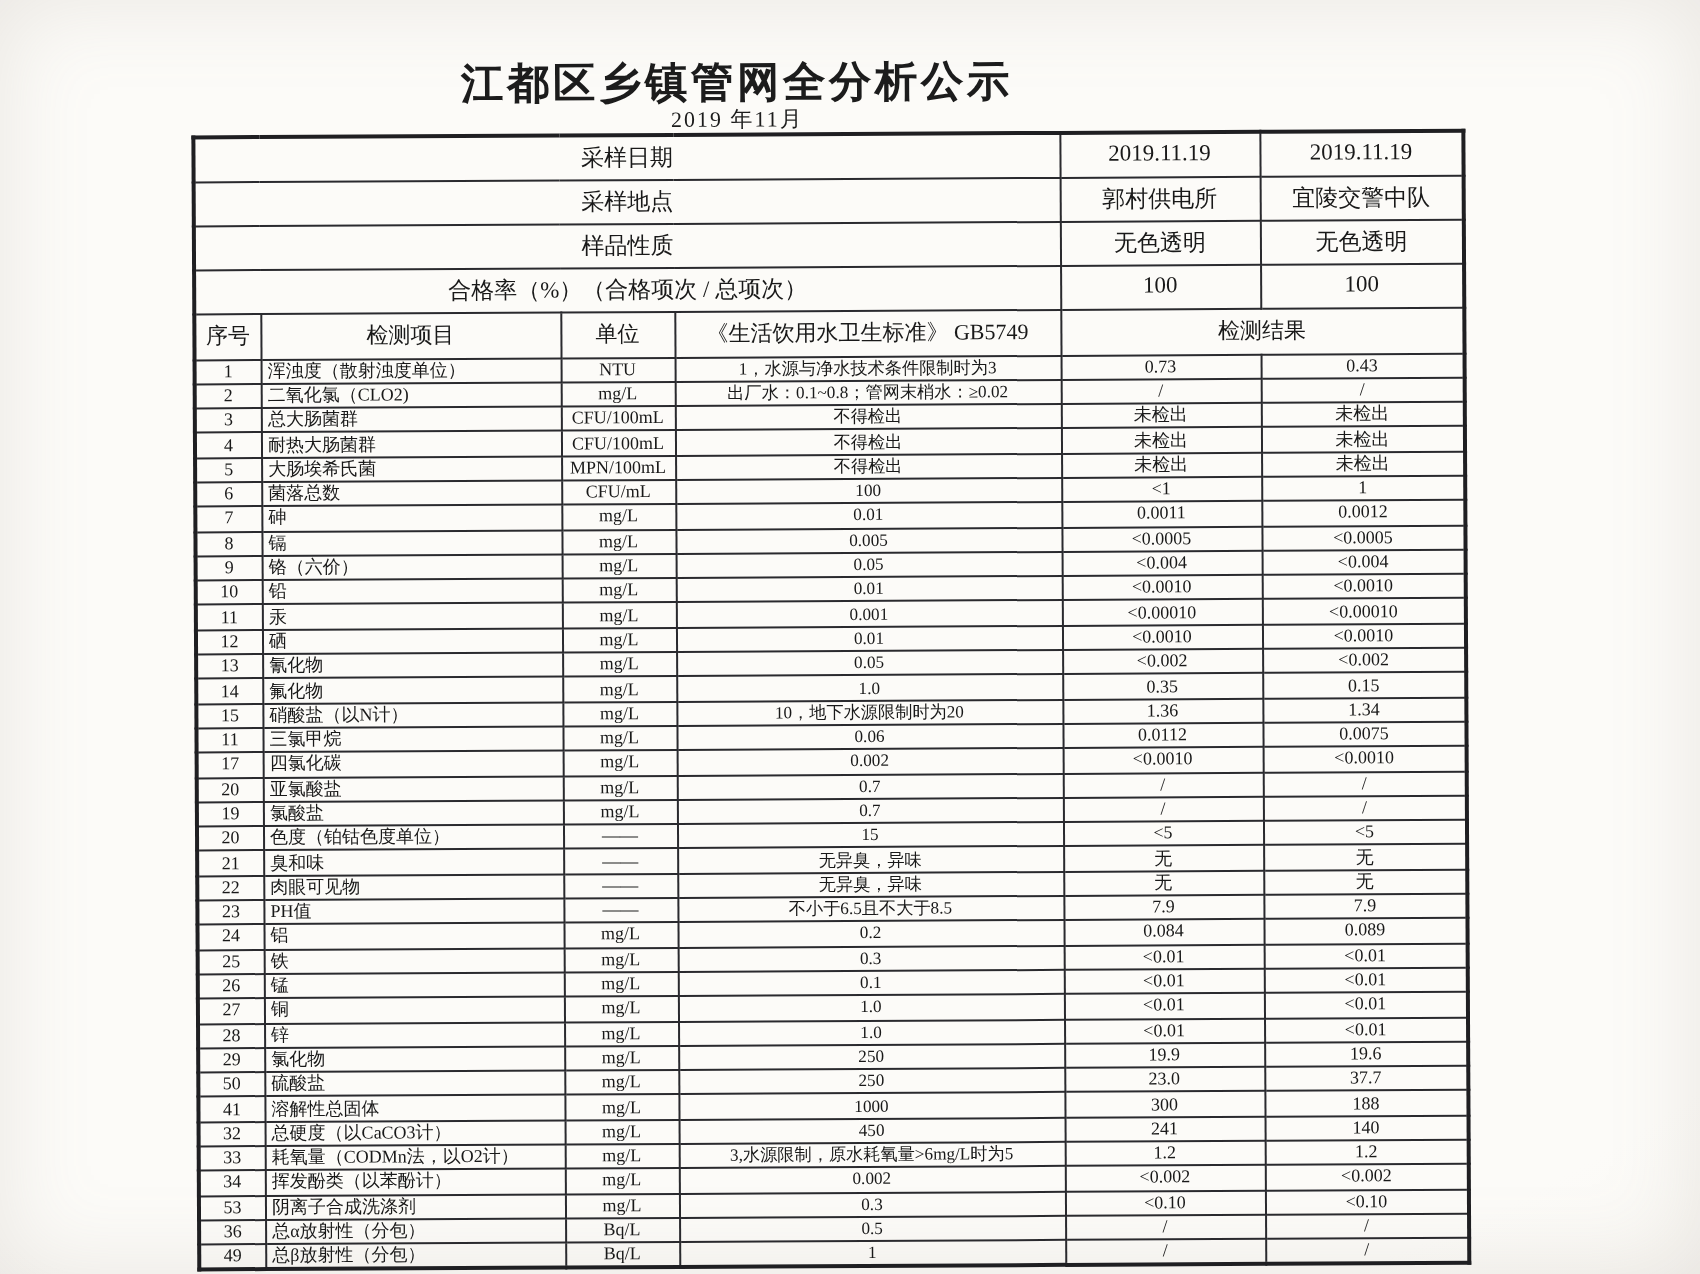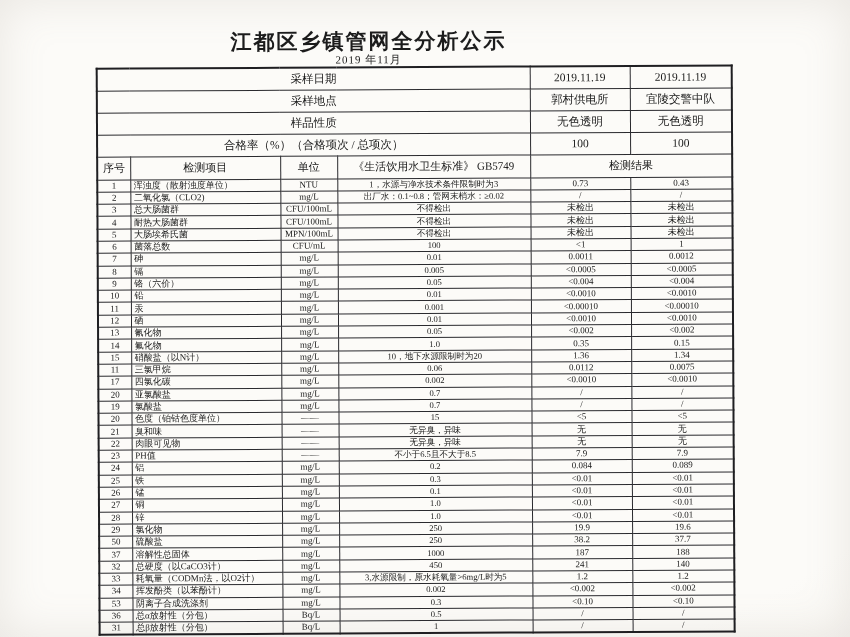--- a/index.html
+++ b/index.html
@@ -331,29 +331,29 @@
             <td class="c-unit">mg/L</td>
             <td class="c-std">250</td>
             <td class="c-res1">19.9</td>
             <td class="c-res2">19.6</td>
           </tr>
           <tr>
             <td class="c-no">50</td>
             <td class="c-item">硫酸盐</td>
             <td class="c-unit">mg/L</td>
             <td class="c-std">250</td>
-            <td class="c-res1">38.2</td>
+            <td class="c-res1">23.0</td>
             <td class="c-res2">37.7</td>
           </tr>
           <tr>
-            <td class="c-no">37</td>
+            <td class="c-no">41</td>
             <td class="c-item">溶解性总固体</td>
             <td class="c-unit">mg/L</td>
             <td class="c-std">1000</td>
-            <td class="c-res1">187</td>
+            <td class="c-res1">300</td>
             <td class="c-res2">188</td>
           </tr>
           <tr>
             <td class="c-no">32</td>
             <td class="c-item">总硬度（以CaCO3计）</td>
             <td class="c-unit">mg/L</td>
             <td class="c-std">450</td>
             <td class="c-res1">241</td>
             <td class="c-res2">140</td>
           </tr>
@@ -383,21 +383,21 @@
           </tr>
           <tr>
             <td class="c-no">36</td>
             <td class="c-item">总α放射性（分包）</td>
             <td class="c-unit">Bq/L</td>
             <td class="c-std">0.5</td>
             <td class="c-res1">/</td>
             <td class="c-res2">/</td>
           </tr>
           <tr>
-            <td class="c-no">31</td>
+            <td class="c-no">49</td>
             <td class="c-item">总β放射性（分包）</td>
             <td class="c-unit">Bq/L</td>
             <td class="c-std">1</td>
             <td class="c-res1">/</td>
             <td class="c-res2">/</td>
           </tr>
         </tbody>
     </table>
 
   </div>

